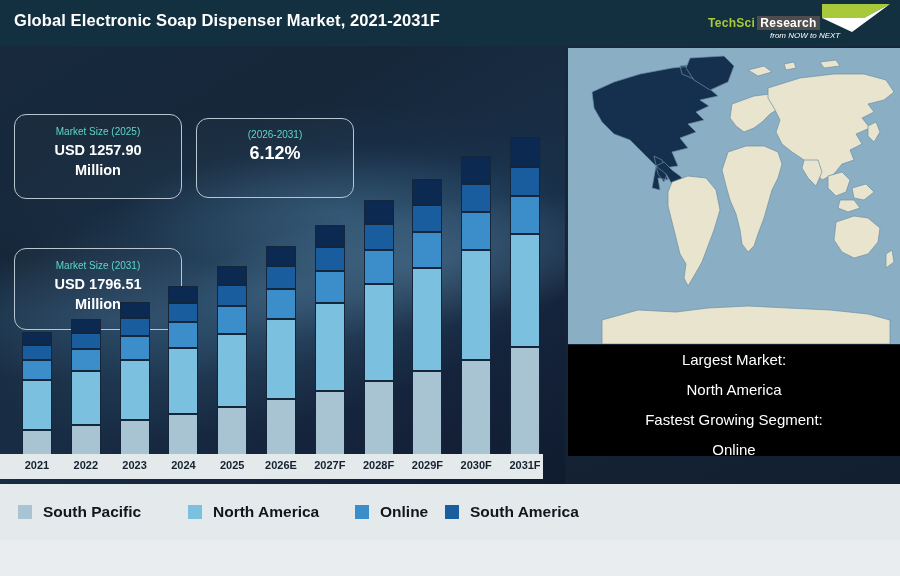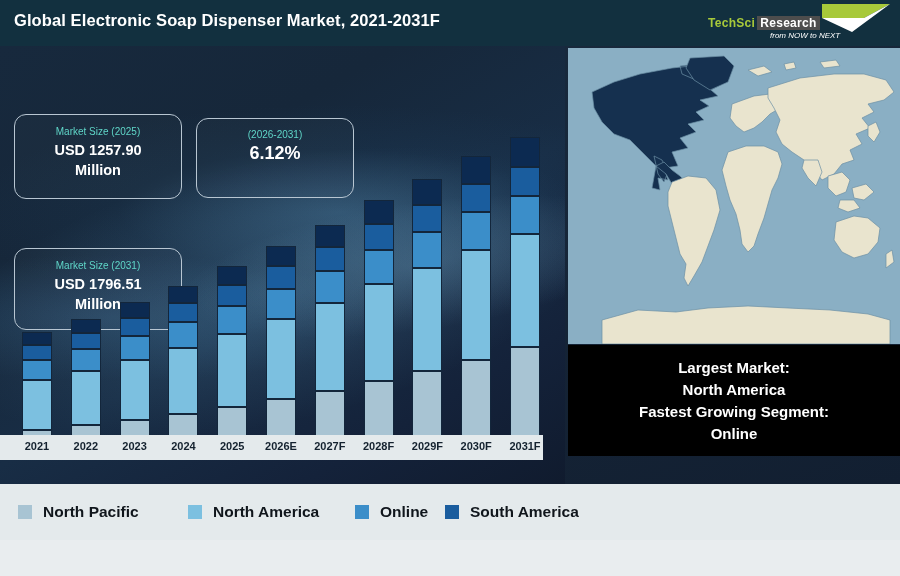--- a/index.html
+++ b/index.html
@@ -102,21 +102,21 @@
     width: 565px; height: 413px;
   }
   .bar {
     position: absolute; bottom: 0;
     width: 30px;
     display: flex; flex-direction: column;
   }
   .seg { width: 100%; border: .7px solid #13263b; }
 
   .axis {
-    position: absolute; left: 0; top: 389px;
+    position: absolute; left: 0; top: 408px;
     width: 543px; height: 25px;
     background: #e4eaec;
   }
   .axis-label {
     position: absolute; top: 5px;
     font-size: 11px; font-weight: bold; color: #14222f;
     text-align: center; width: 46px;
   }
 
   
@@ -150,21 +150,21 @@
   
   .callout {
     position: absolute; left: 568px; top: 345px;
     width: 332px; height: 111px;
     background: #000000;
     color: #ffffff;
     display: flex; flex-direction: column;
     align-items: center; justify-content: center;
     text-align: center;
   }
-  .callout-line { font-size: 15px; font-weight: bold; line-height: 22px; }
+  .callout-line { font-size: 15px; font-weight: normal; line-height: 22px; margin-top: 8px; }
 
   
   .right-filler {
     position: absolute; left: 565px; top: 46px;
     width: 335px; height: 438px;
     background: linear-gradient(160deg,#18293c 0%, #121f31 100%);
     z-index: 0;
   }
 
   
@@ -351,21 +351,21 @@
   <div class="callout">
     <div class="callout-line">Largest Market:</div>
     <div class="callout-line">North America</div>
     <div class="callout-line">Fastest Growing Segment:</div>
     <div class="callout-line">Online</div>
   </div>
 
   <div class="legend" id="legend">
       <div class="legend-item" style="position: absolute; left: 18px;">
         <span class="legend-swatch" style="background: rgb(168, 196, 211);"></span>
-        <span class="legend-text">North Pacific</span>
+        <span class="legend-text">South Pacific</span>
       </div>
       <div class="legend-item" style="position: absolute; left: 188px;">
         <span class="legend-swatch" style="background: rgb(124, 192, 224);"></span>
         <span class="legend-text">North America</span>
       </div>
       <div class="legend-item" style="position: absolute; left: 355px;">
         <span class="legend-swatch" style="background: rgb(59, 142, 201);"></span>
         <span class="legend-text">Online</span>
       </div>
       <div class="legend-item" style="position: absolute; left: 445px;">

